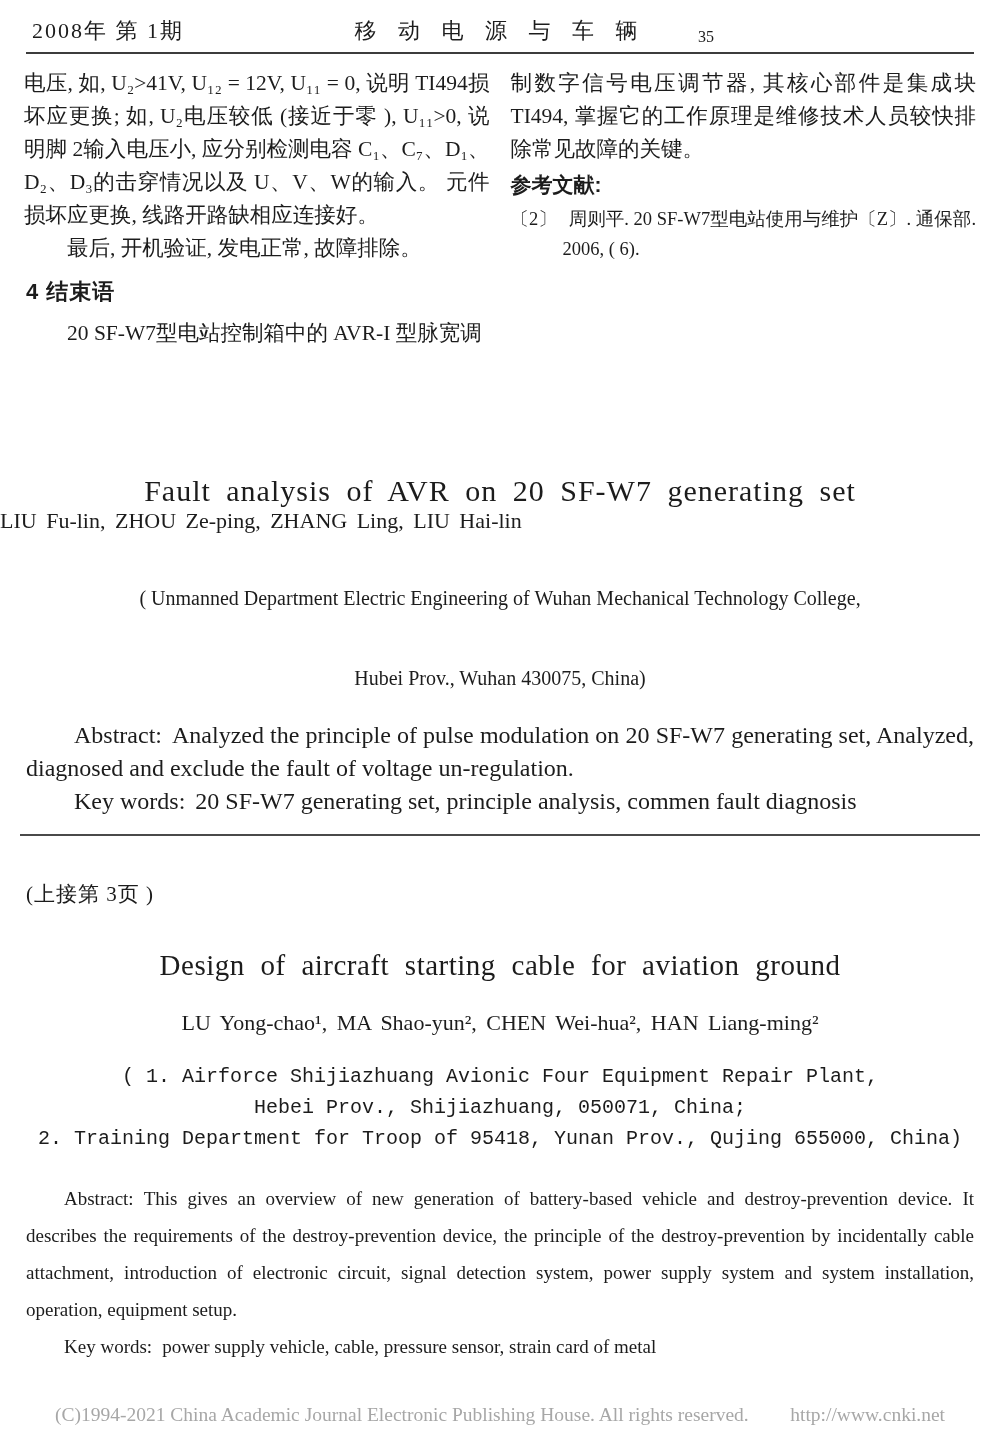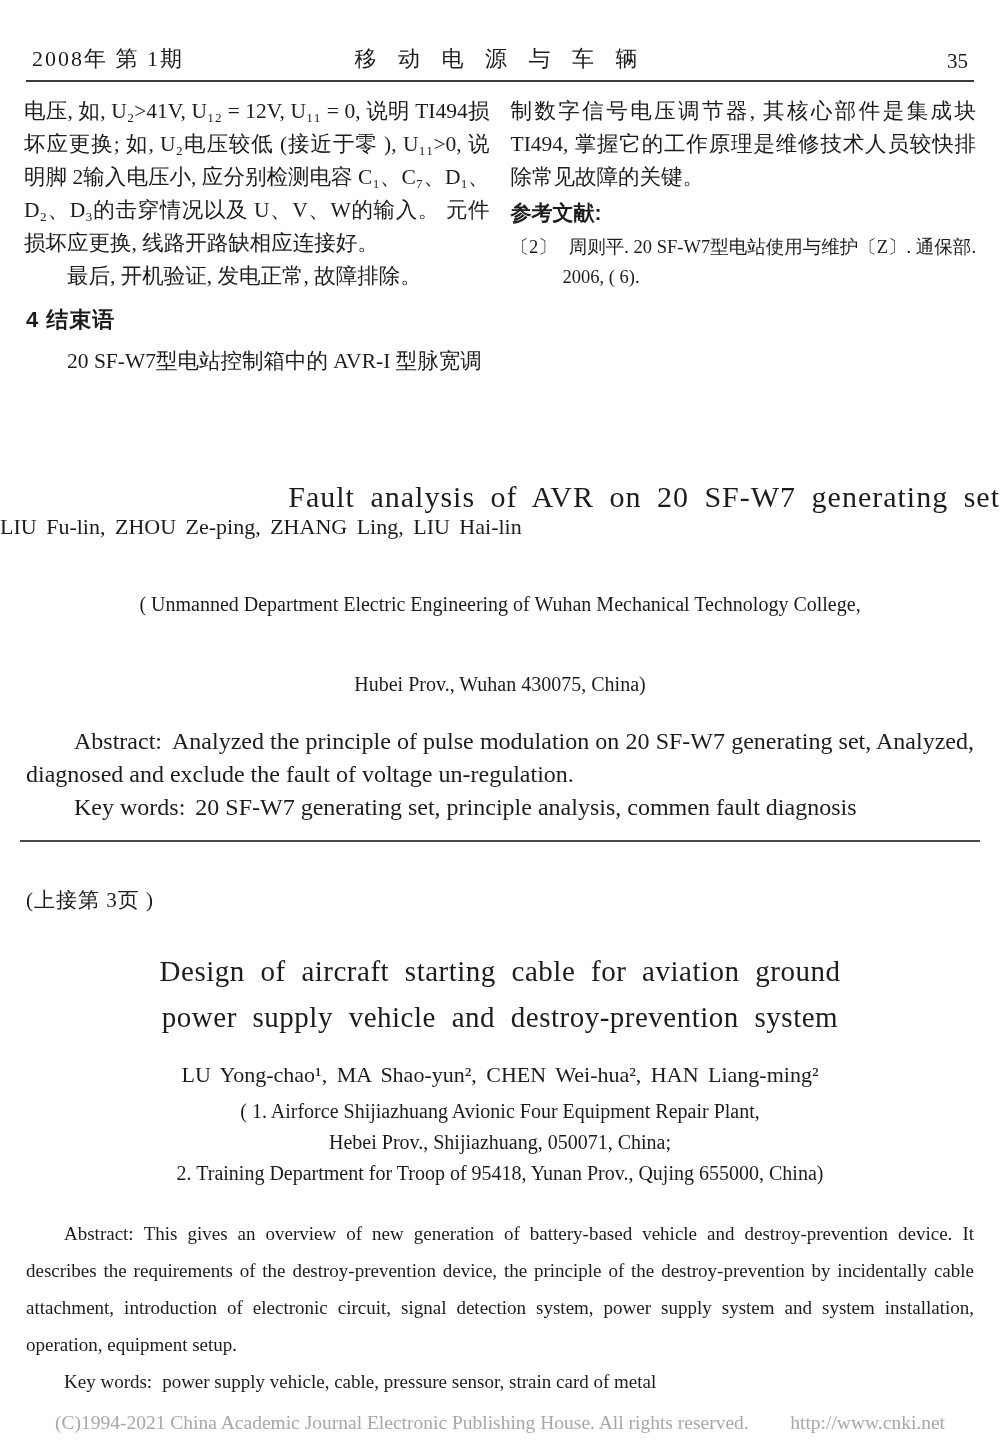--- a/index.html
+++ b/index.html
@@ -14,23 +14,23 @@
     font-family:"Liberation Serif","DejaVu Serif",serif;
   }
   
   .header {
     margin:0 26px;
     padding:16px 6px 6px 6px;
     display:flex; align-items:flex-end;
     border-bottom:2px solid #3c3c3c;
     font-size:22px;
   }
-  .header .issue { width:270px; letter-spacing:2px;margin-top:28px; }
+  .header .issue { width:270px; letter-spacing:2px; }
   .header .journal { flex:1; text-align:center; letter-spacing:8px; font-weight:400; }
-  .header .pageno { width:270px; text-align:right; font-size:21px; }
+  .header .pageno { width:270px; text-align:left; font-size:16px; }
   
   .columns {
     display:flex; gap:21px;
     margin:13px 24px 0 24px;
     min-height:345px;
   }
   .col { flex:1; font-size:21.5px; line-height:33px; text-align:justify; }
   .col p.indent { text-indent:2em; }
   .col .section-heading {
     font-weight:bold; font-size:22px;
@@ -40,22 +40,22 @@
   }
   .ref-heading {
     font-weight:bold; font-size:21px; margin-top:2px;
     font-family:"Liberation Sans","DejaVu Sans",sans-serif;
   }
   .ref-list { font-size:18.5px; line-height:30px; margin-top:3px; }
   .ref-item { padding-left:52px; text-indent:-52px; text-align:justify; }
   .ref-item .ref-marker { margin-right:12px; }
   
   .title1 {
-    margin-top:40px;
-    text-align:right;
+    margin-top:62px;
+    text-align:center;
     font-size:30px; letter-spacing:1px; word-spacing:7px;
     font-weight:500;
   }
   .authors1 { text-align:left; font-size:22px; word-spacing:4px; }
   .affil { text-align:center; font-size:20px; line-height:32px;margin-top:48px; }
   .affil-block1 { margin-top:8px; }
   .abstract-block {
     margin:25px 26px 0 26px;
     font-size:24px; line-height:33px;
     text-align:justify;
@@ -68,31 +68,31 @@
     border-top:2px solid #4a4a4a;
   }
   
   .cont-note { margin:44px 0 0 26px; font-size:21px; letter-spacing:1px; }
   .title2 {
     margin-top:34px;
     text-align:center;
     font-size:29px; line-height:46px; word-spacing:8px; letter-spacing:0.5px;
   }
   .authors2 { margin-top:22px; text-align:center; font-size:22px; word-spacing:4px; }
-  .affil-block2 { margin-top:8px; }
+  .affil-block2 { margin-top:25px;font-family:Liberation Mono, monospace; }
   .affil2 { text-align:center; font-size:20px; line-height:31px; }
   .abstract-block2 {
     margin:26px 26px 0 26px;
     font-size:19px; line-height:37px;
     text-align:justify;
   }
   .abstract-block2 p { text-indent:2em; }
   
   .footer {
-    position:absolute; left:0; right:0; bottom:15px;
+    position:absolute; left:0; right:0; bottom:23px;
     display:flex; justify-content:space-between;
     padding:0 55px;
     color:#a7a7a7; font-size:19.5px;
   }
 </style>
 </head>
 <body>
 
 <div class="page">
 
@@ -128,21 +128,20 @@
     <p><span class="lbl">Abstract:</span><span>Analyzed the principle of pulse modulation on 20 SF-W7 generating set, Analyzed, diagnosed and exclude the fault of voltage un-regulation.</span></p>
     <p><span class="lbl">Key words:</span><span>20 SF-W7 generating set, principle analysis, commen fault diagnosis</span></p>
   </div>
 
   <div class="midrule"></div>
 
   <div class="cont-note">(上接第  3页 )</div>
 
   <div class="title2">
     <div>Design of aircraft starting cable for aviation ground</div>
-    <div>power supply vehicle and destroy-prevention system</div>
   </div>
   <div class="authors2">LU Yong-chao¹, MA Shao-yun², CHEN Wei-hua², HAN Liang-ming²</div>
   <div class="affil-block2">
     <div class="affil2">( 1.  Airforce Shijiazhuang Avionic Four Equipment Repair Plant,</div>
     <div class="affil2">Hebei Prov.,  Shijiazhuang,  050071,  China;</div>
     <div class="affil2">2.  Training Department for Troop of 95418,  Yunan Prov.,  Qujing 655000,  China)</div>
   </div>
   <div class="abstract-block2">
     <p><span class="lbl">Abstract:</span><span>This gives an overview of new generation of battery-based vehicle and destroy-prevention device.  It describes the requirements of the destroy-prevention device,  the principle of the destroy-prevention by incidentally cable attachment,  introduction of electronic circuit,  signal detection system,  power supply system and system installation,  operation,  equipment setup.</span></p>
     <p><span class="lbl">Key words:</span><span>power supply vehicle, cable, pressure sensor, strain card of metal</span></p>

